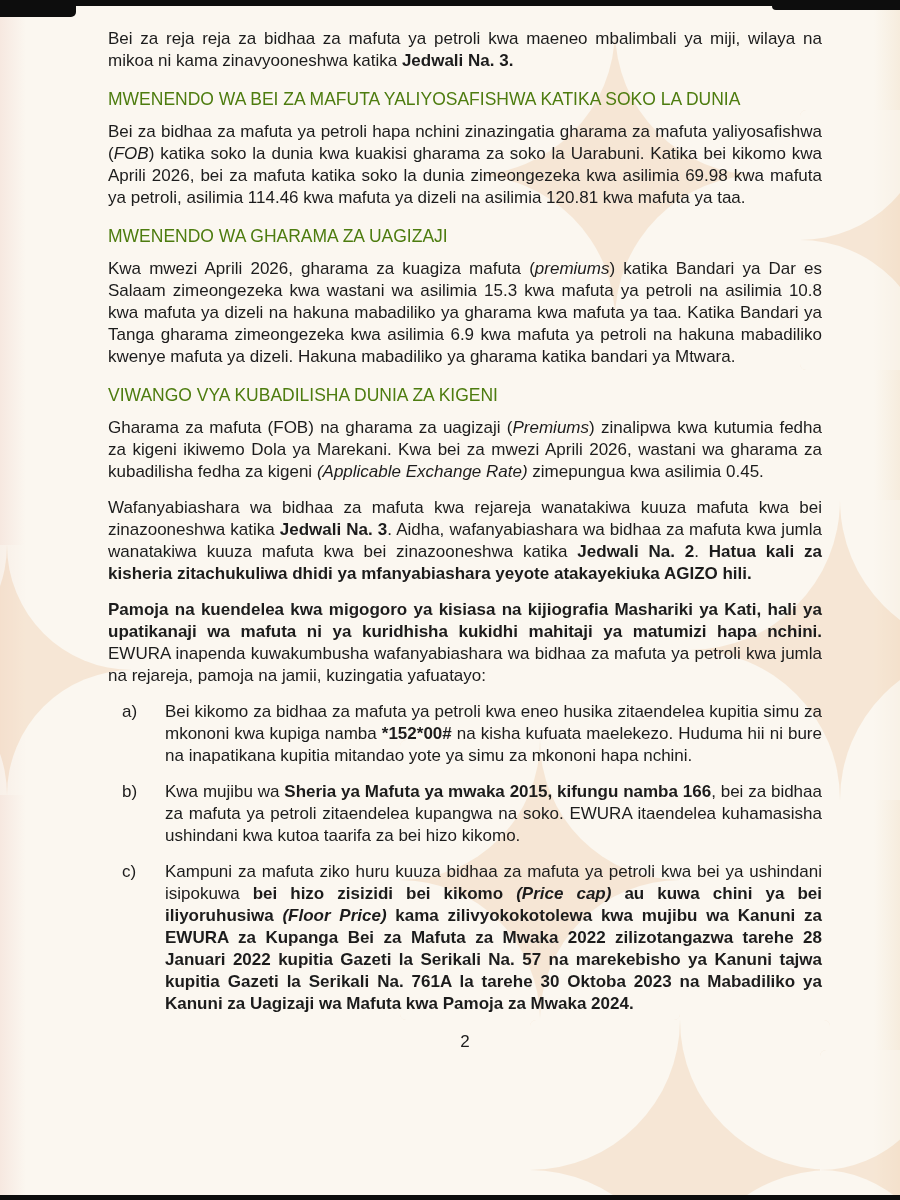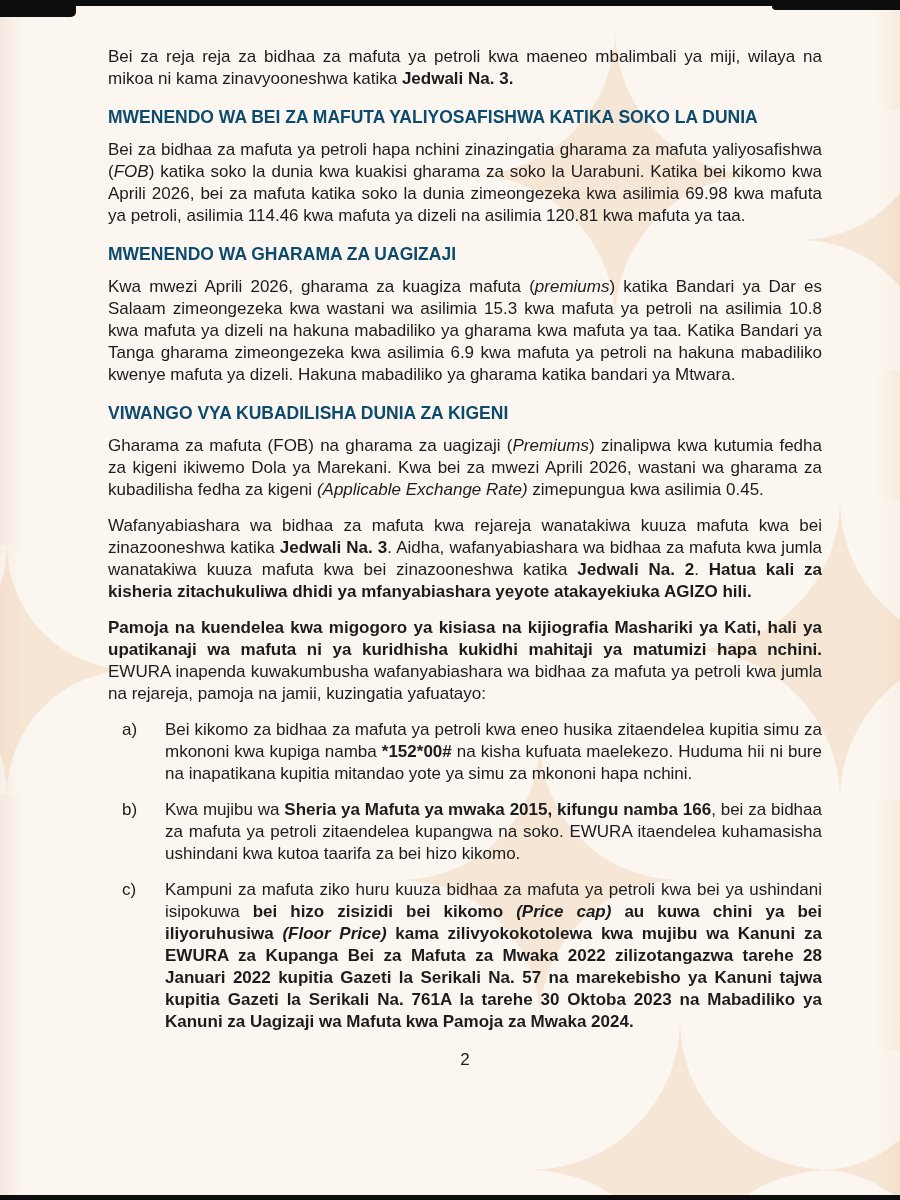--- a/index.html
+++ b/index.html
@@ -21,23 +21,23 @@
   .wm .c{position:absolute;width:100%;height:100%;border-radius:50%;background:var(--paper,#fbf7f0);}
   .wm .c1{left:-50%;top:-50%;} .wm .c2{left:50%;top:-50%;}
   .wm .c3{left:-50%;top:50%;}  .wm .c4{left:50%;top:50%;}
   
   .edge{position:absolute;background:var(--edge,#0d0d0d);z-index:5;}
   .edge-top{top:0;left:0;width:900px;height:6px;}
   .edge-top-left{top:0;left:0;width:76px;height:17px;border-bottom-right-radius:5px;}
   .edge-top-right{top:0;right:0;width:128px;height:10px;border-bottom-left-radius:4px;}
   .edge-bottom{bottom:0;left:0;width:900px;height:5px;}
   
-  .page-content{position:absolute;left:108px;top:46px;width:714px;z-index:2;}
+  .page-content{position:absolute;left:108px;top:28px;width:714px;z-index:2;}
   .para{font-size:17px;line-height:22px;text-align:justify;margin:0 0 14px 0;}
-  .heading{font-size:17.5px;line-height:22px;font-weight:bold;margin:16px 0 11px 0;color:#0c4a6e;}
+  .heading{font-size:17.5px;line-height:22px;font-weight:normal;margin:16px 0 11px 0;color:#4d7c0f;}
   .list-item{display:flex;margin:0 0 14px 0;}
   .li-label{flex:none;width:57px;padding-left:14px;box-sizing:border-box;font-size:17px;line-height:22px;}
   .li-body{flex:1;font-size:17px;line-height:22px;text-align:justify;}
   .page-number{margin-top:16px;text-align:center;font-size:17px;line-height:22px;}
 </style>
 </head>
 <body>
 
 <div class="watermark-layer">
   <div class="wm" style="left:-118px;top:545px;width:250px;height:250px;">

